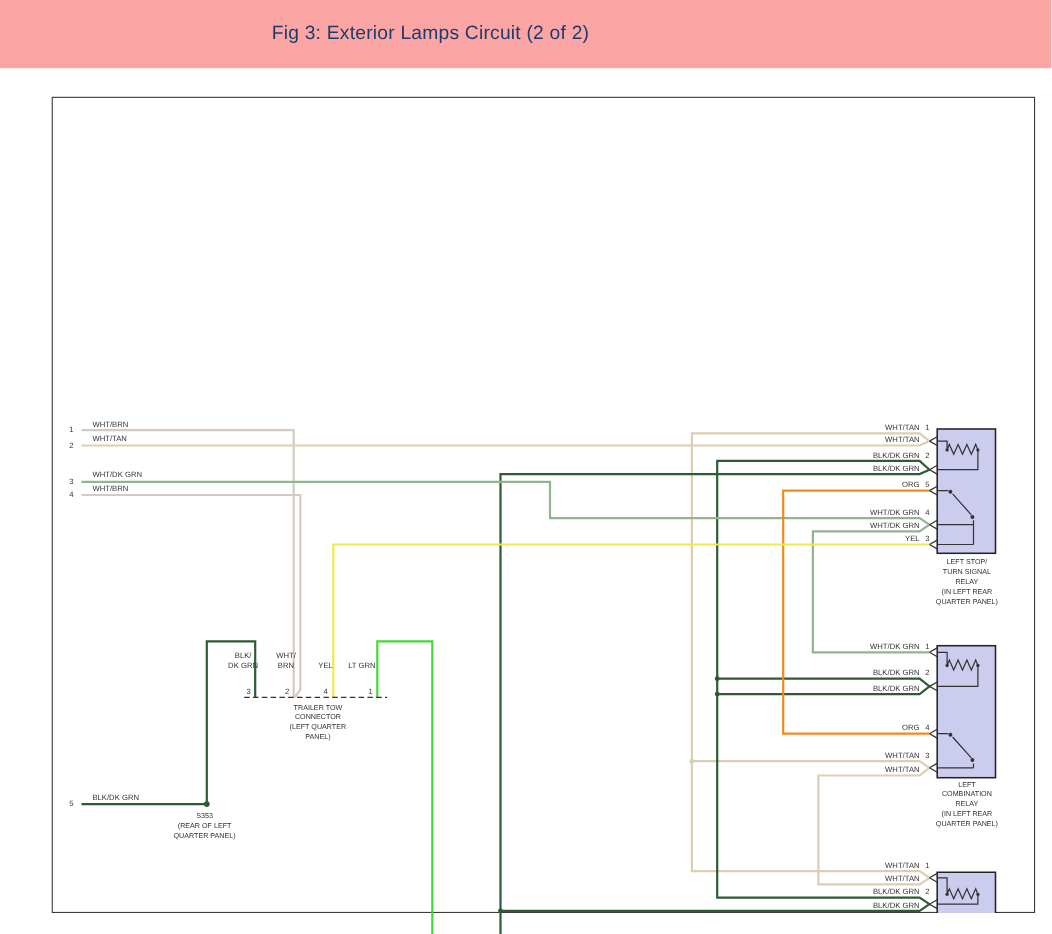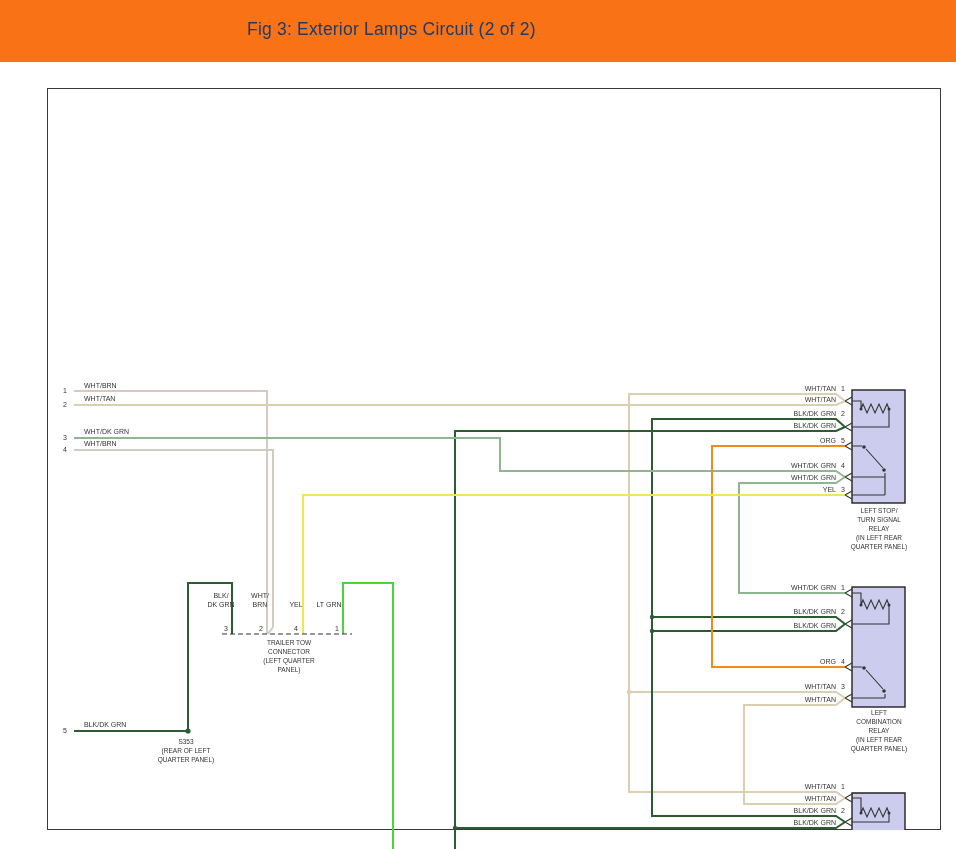--- a/index.html
+++ b/index.html
@@ -1,20 +1,20 @@
 <!DOCTYPE html>
 <html><head>
 <meta charset="utf-8">
 <style>
   html,body{margin:0;padding:0;}
   body{
     width:956px;height:849px;position:relative;background:#ffffff;
     font-family:"Liberation Sans",sans-serif;overflow:hidden;
   }
-  .header{position:absolute;left:0;top:0;width:956px;height:62px;background:#f97316;}
+  .header{position:absolute;left:0;top:0;width:956px;height:62px;background:#fca5a5;}
   .title{position:absolute;left:247px;top:19px;font-size:17.5px;color:#1d3c6b;letter-spacing:.2px;}
   svg{position:absolute;left:0;top:0;}
   svg text{font-family:"Liberation Sans",sans-serif;font-size:7px;fill:#333;}
   svg text.cap{font-size:6.5px;}
   .wire{fill:none;stroke-width:2;stroke-linejoin:miter;}
   .w-brn{stroke:#d4cac1;}
   .w-tan{stroke:#dbcfb2;}
   .w-mgrn{stroke:#8fb690;}
   .w-dgrn{stroke:#2d5c33;}
   .w-org{stroke:#ef8b1d;}

